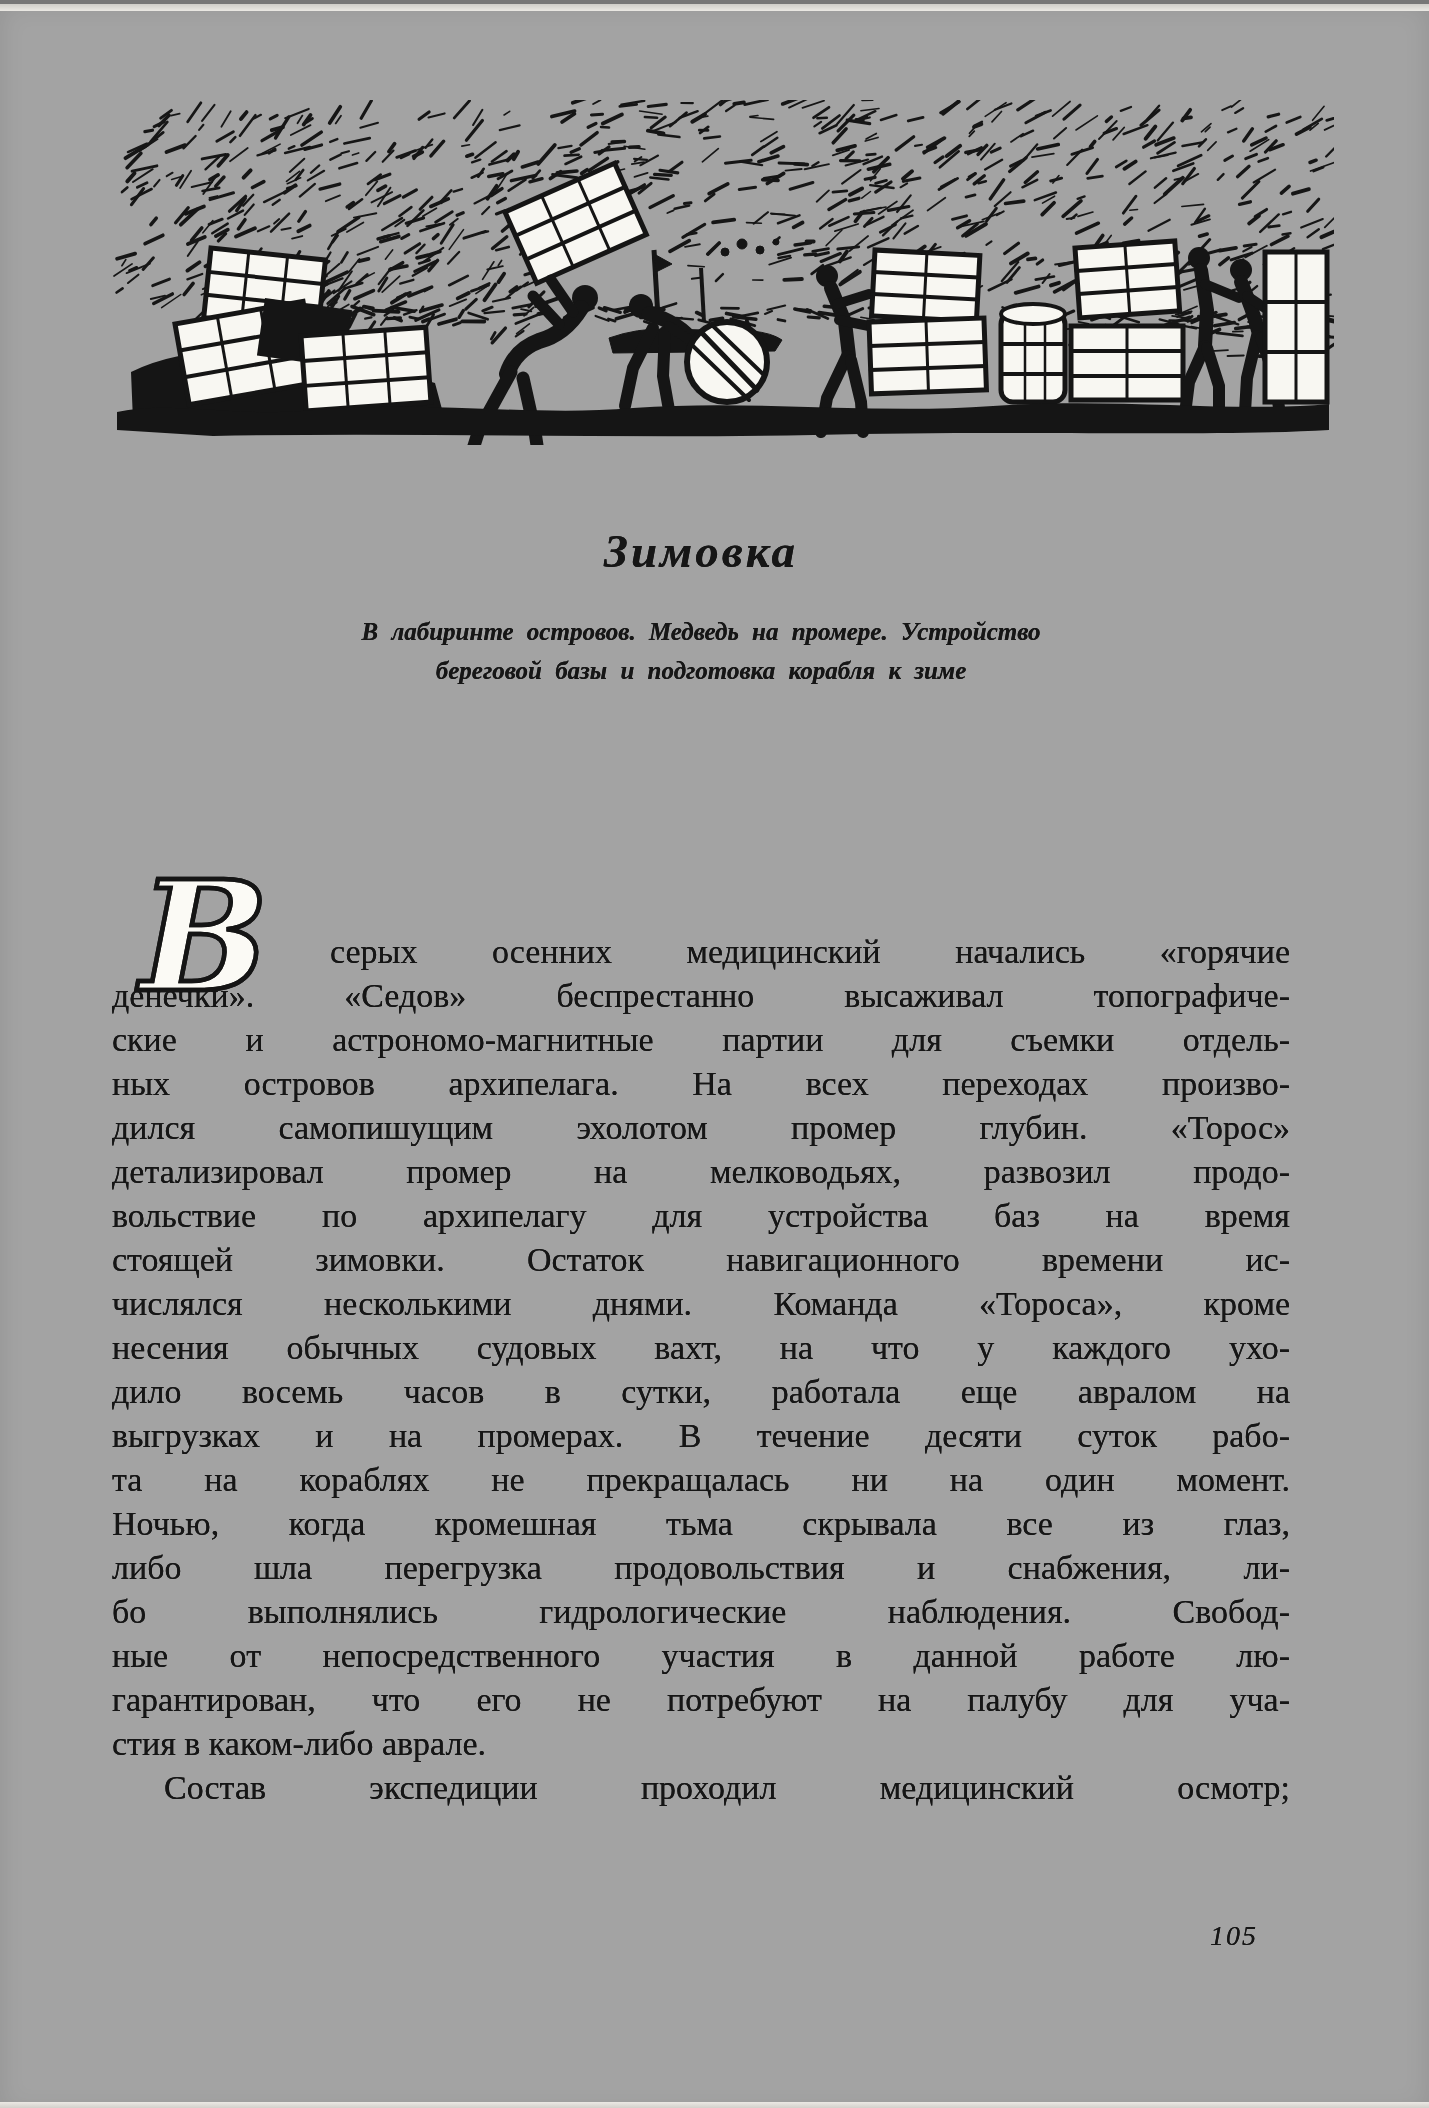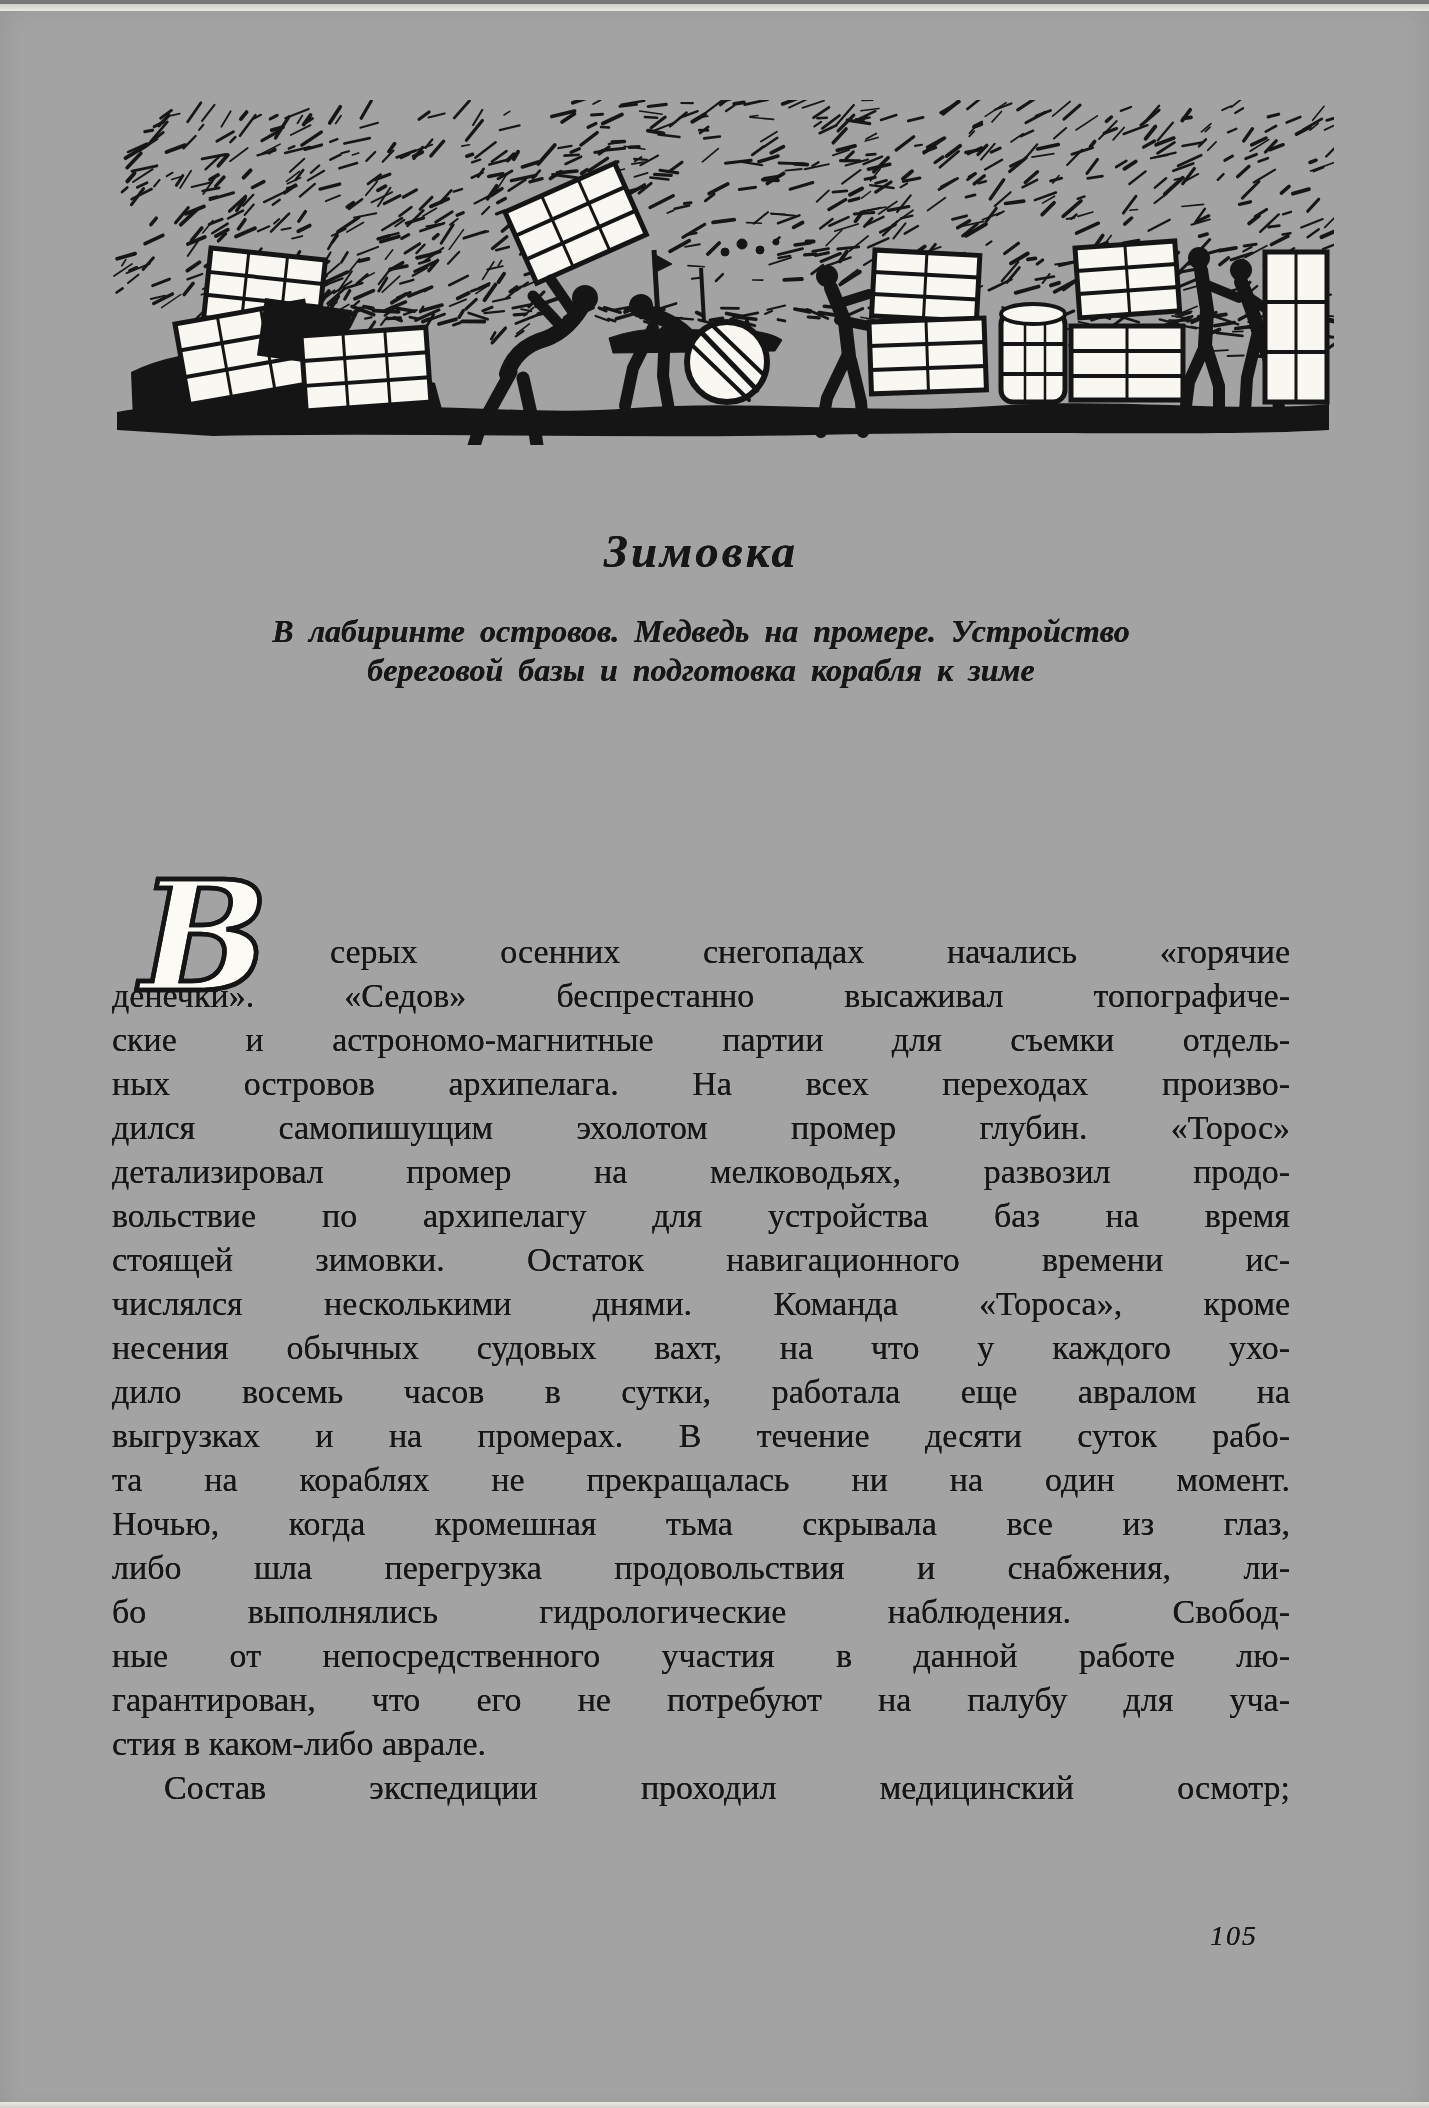--- a/index.html
+++ b/index.html
@@ -14,21 +14,21 @@
   .scan-edge.bottom{bottom:0; height:10px; background:linear-gradient(#ece9e4,#c2c0bb);}
   .illustration{position:absolute; left:112px; top:96px; width:1222px; height:345px;}
   .illustration svg{width:100%; height:100%; display:block;}
   .title{
     position:absolute; left:112px; top:520px; width:1178px; margin:0;
     text-align:center; font-size:47px; font-weight:bold; font-style:italic;
     letter-spacing:3px; text-shadow:0 0 .5px currentColor;
   }
   .subtitle{
     position:absolute; left:142px; top:608px; width:1118px;
-    text-align:center; font-size:32px; font-weight:bold; font-style:italic;
+    text-align:center; font-size:25px; font-weight:bold; font-style:italic;
     line-height:39px; word-spacing:7px; text-shadow:0 0 .4px currentColor;
   }
   .bodytext{
     position:absolute; left:112px; top:926px; width:1178px;
     font-size:34px; line-height:44px; text-shadow:0 0 .45px currentColor;
   }
   .line{display:block; text-align:justify; text-align-last:justify; white-space:normal; height:44px;}
   .line.endpara{text-align-last:left;}
   .first-row{position:relative; height:44px;}
   .first-row .line{margin-left:218px;}
@@ -1176,21 +1176,21 @@
     <div>береговой базы и подготовка корабля к зиме</div>
   </div>
 
   <div class="bodytext">
     <div class="first-row">
       <span class="dropcap-wrap">
         <svg viewBox="0 0 200 175" width="200" height="175" xmlns="http://www.w3.org/2000/svg">
           <text x="12" y="142" font-family="DejaVu Serif, Liberation Serif, serif" font-size="152" font-style="italic" font-weight="bold" fill="#fbfaf5" stroke="#151515" stroke-width="4.5">В</text>
         </svg>
       </span>
-      <span class="line">серых осенних снегопадах начались «горячие</span>
+      <span class="line">серых осенних медицинский начались «горячие</span>
     </div>
     <div class="line">денечки». «Седов» беспрестанно высаживал топографиче-</div>
     <div class="line">ские и астрономо-магнитные партии для съемки отдель-</div>
     <div class="line">ных островов архипелага. На всех переходах произво-</div>
     <div class="line">дился самопишущим эхолотом промер глубин. «Торос»</div>
     <div class="line">детализировал промер на мелководьях, развозил продо-</div>
     <div class="line">вольствие по архипелагу для устройства баз на время</div>
     <div class="line">стоящей зимовки. Остаток навигационного времени ис-</div>
     <div class="line">числялся несколькими днями. Команда «Тороса», кроме</div>
     <div class="line">несения обычных судовых вахт, на что у каждого ухо-</div>

